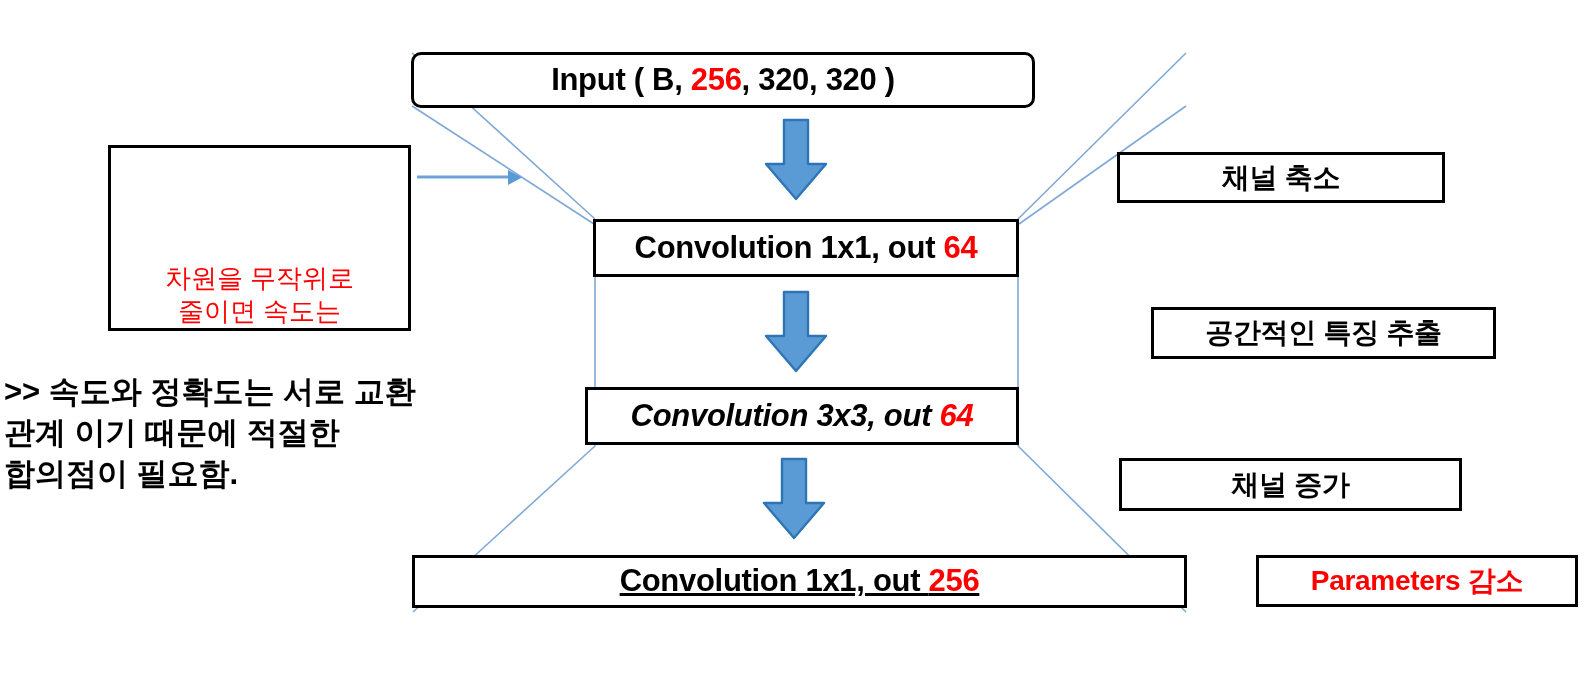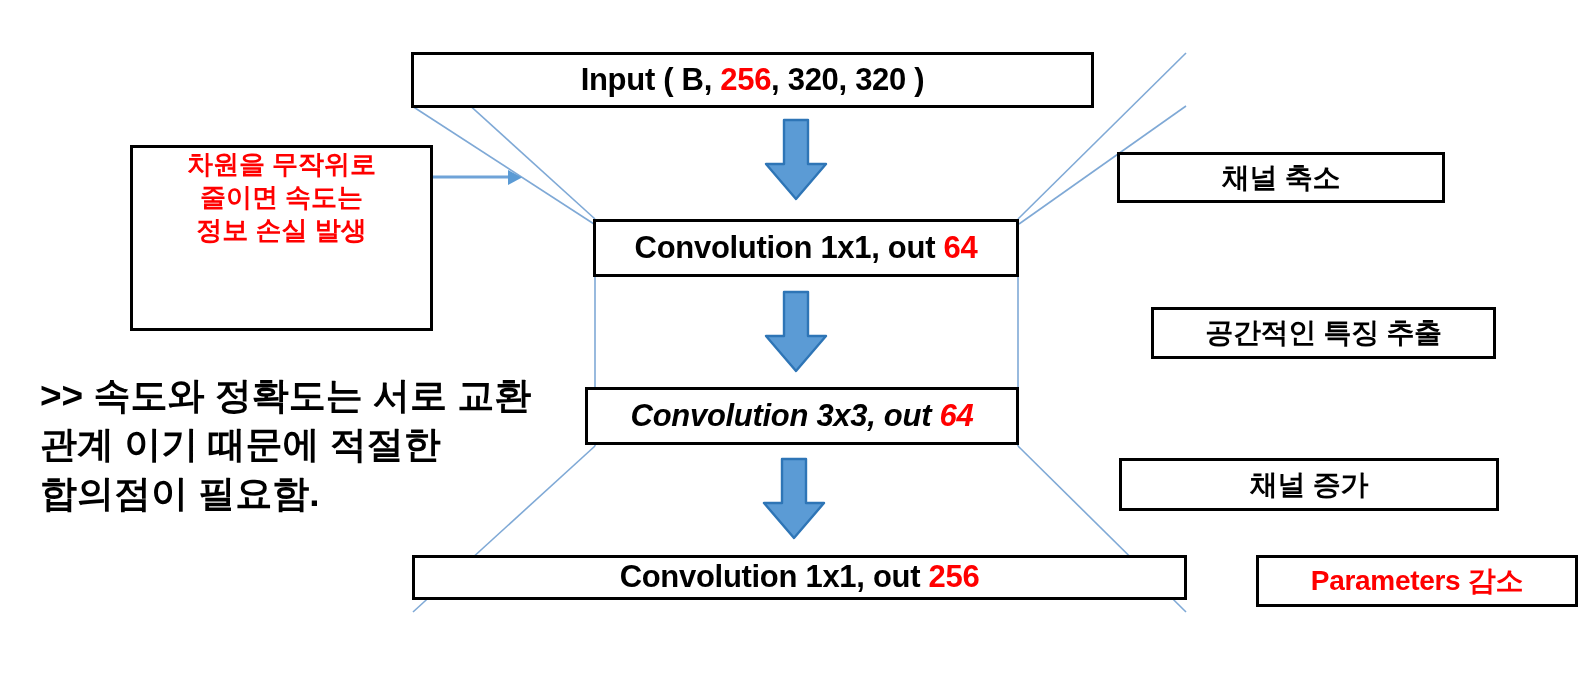--- a/index.html
+++ b/index.html
@@ -37,54 +37,56 @@
     font-weight: bold;
     letter-spacing: -0.3px;
     line-height: 1.12;
     white-space: nowrap;
   }
   .box .accent { color: #FF0000; }
 
   
   #input-box {
     left: 411px; top: 52px;
-    width: 683px; height: 56px;
-    font-size: 31px;
+    width: 624px; height: 56px;
+    font-size: 31px;
+    border-radius: 10px;
   }
   #conv1-box {
     left: 593px; top: 219px;
     width: 426px; height: 58px;
     font-size: 31px;
   }
   #conv2-box {
     left: 585px; top: 387px;
     width: 434px; height: 58px;
     font-size: 31px;
     font-style: italic;
   }
   #output-box {
     left: 412px; top: 555px;
-    width: 775px; height: 45px;
-    font-size: 31px;
+    width: 775px; height: 53px;
+    font-size: 31px;
+    text-decoration: underline;
   }
 
   
   #note-reduce-box {
     left: 1117px; top: 152px;
     width: 328px; height: 51px;
     font-size: 28px;
   }
   #note-spatial-box {
     left: 1151px; top: 307px;
     width: 345px; height: 52px;
     font-size: 28px;
   }
   #note-increase-box {
     left: 1119px; top: 458px;
-    width: 380px; height: 53px;
+    width: 343px; height: 53px;
     font-size: 28px;
   }
   #note-params-box {
     left: 1256px; top: 555px;
     width: 322px; height: 52px;
     font-size: 28px;
     color: #FF0000;
     text-align: center;
   }
 
@@ -92,41 +94,39 @@
   #warning-box {
     left: 108px; top: 145px;
     width: 303px; height: 186px;
     border: 3px solid #000000;
     background: #ffffff;
     position: absolute;
     box-sizing: border-box;
     display: flex;
     flex-direction: column;
     align-items: center;
-    justify-content: flex-start;
+    justify-content: flex-end;
     color: #FF0000;
-    font-weight: bold;
+    font-weight: normal;
     font-size: 26px;
     line-height: 1.27;
     text-align: center;
     white-space: nowrap;
-    margin-left: 22px;
   }
 
   
   #tradeoff-note {
     position: absolute;
     left: 4px; top: 371px;
     width: 500px;
     color: #000000;
     font-weight: bold;
-    font-size: 37px;
+    font-size: 31px;
     line-height: 1.33;
     white-space: pre-line;
-    margin-left: 36px;
   }
 
   
   .block-arrow {
     position: absolute;
     width: 66px;
     height: 84px;
   }
   #arrow-1 { left: 763px; top: 118px; }
   #arrow-2 { left: 763px; top: 290px; }
@@ -201,20 +201,19 @@
     <span>채널 증가</span>
   </div>
 
   <div class="box" id="note-params-box">
     <span><span>Parameters </span><span>감소</span></span>
   </div>
 
   <div id="warning-box">
     <span>차원을 무작위로</span>
     <span>줄이면 속도는</span>
-    <span>정보 손실 발생</span>
   </div>
 
   <div id="tradeoff-note">&gt;&gt; 속도와 정확도는 서로 교환
    관계 이기 때문에 적절한
    합의점이 필요함.</div>
 
 </div>
 
 </body></html>

